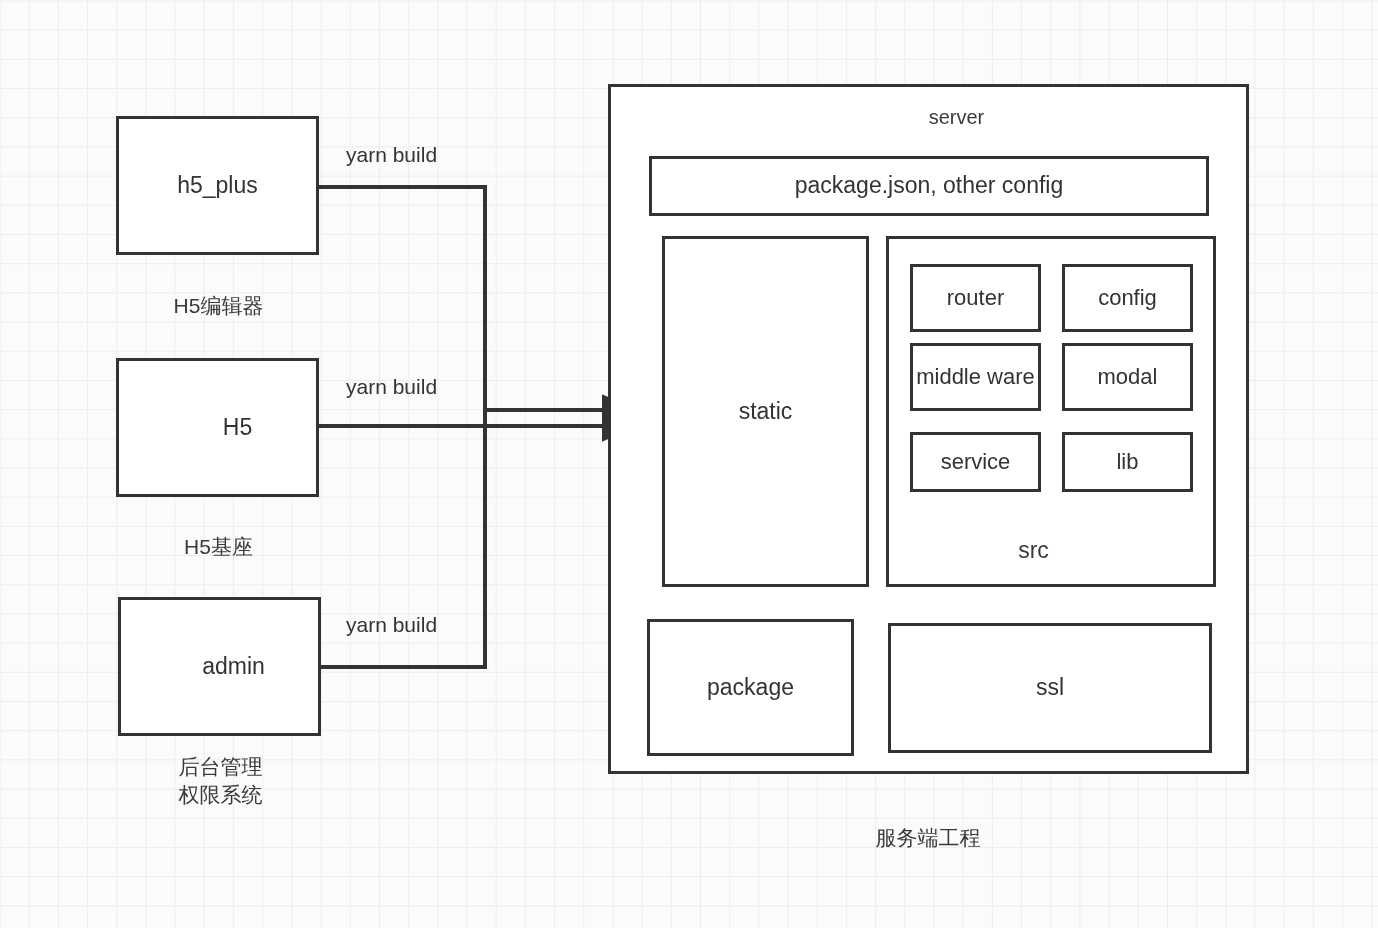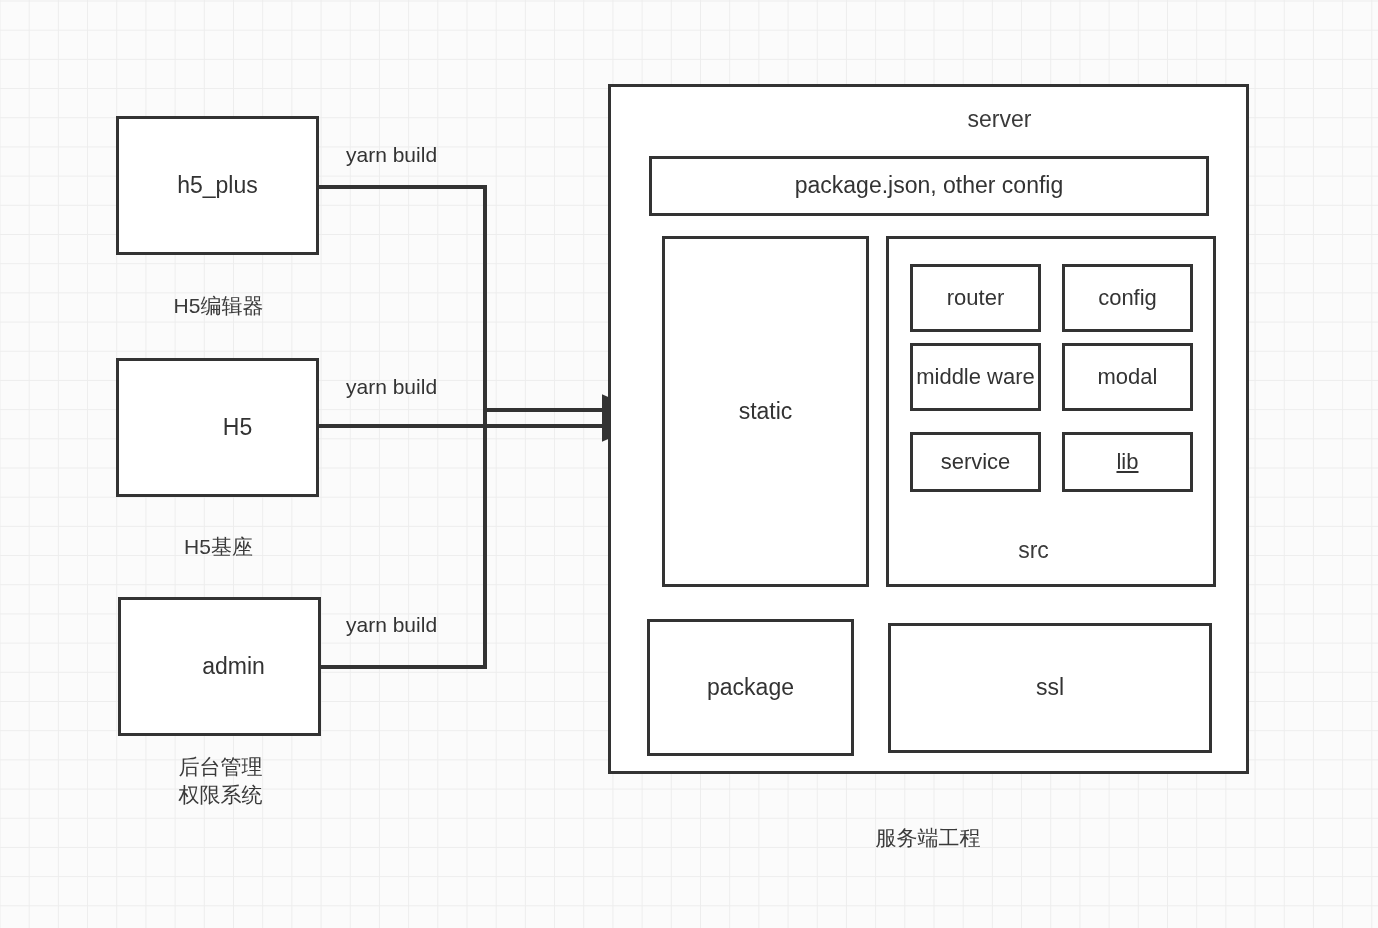--- a/index.html
+++ b/index.html
@@ -80,35 +80,35 @@
   #cap-h5plus { left: 116px; top: 292px; width: 205px; font-size: 21px; }
   #cap-h5     { left: 116px; top: 533px; width: 205px; font-size: 21px; }
   #cap-admin  { left: 118px; top: 753px; width: 205px; font-size: 21px; }
 
   #lbl-build-1 { left: 346px; top: 143px; font-size: 21px; }
   #lbl-build-2 { left: 346px; top: 375px; font-size: 21px; }
   #lbl-build-3 { left: 346px; top: 613px; font-size: 21px; }
 
   
   #server-box { left: 608px; top: 84px; width: 641px; height: 690px; }
-  #server-title { left: 608px; top: 104px; width: 697px; font-size: 23px; margin-left: 43px; }
+  #server-title { left: 608px; top: 104px; width: 697px; font-size: 20px; }
 
   #node-package { left: 649px; top: 156px; width: 560px; height: 60px; font-size: 23px; }
 
   #node-static { left: 662px; top: 236px; width: 207px; height: 351px; font-size: 23px; }
 
   #src-box { left: 886px; top: 236px; width: 330px; height: 351px; }
   #src-title { left: 886px; top: 535px; width: 295px; font-size: 23px; }
 
   #node-router  { left: 910px; top: 264px; width: 131px; height: 68px; font-size: 22px; }
   #node-config  { left: 1062px; top: 264px; width: 131px; height: 68px; font-size: 22px; }
   #node-middle  { left: 910px; top: 343px; width: 131px; height: 68px; font-size: 22px; }
   #node-modal   { left: 1062px; top: 343px; width: 131px; height: 68px; font-size: 22px; }
   #node-service { left: 910px; top: 432px; width: 131px; height: 60px; font-size: 22px; }
-  #node-lib     { left: 1062px; top: 432px; width: 131px; height: 60px; font-size: 22px; text-decoration: underline; }
+  #node-lib     { left: 1062px; top: 432px; width: 131px; height: 60px; font-size: 22px; }
 
   #node-public { left: 647px; top: 619px; width: 207px; height: 137px; font-size: 23px; }
   #node-ssl    { left: 888px; top: 623px; width: 324px; height: 130px; font-size: 23px; }
 
   #cap-server { left: 728px; top: 824px; width: 400px; font-size: 21px; }
 </style>
 </head>
 <body>
 
 <div id="canvas">

